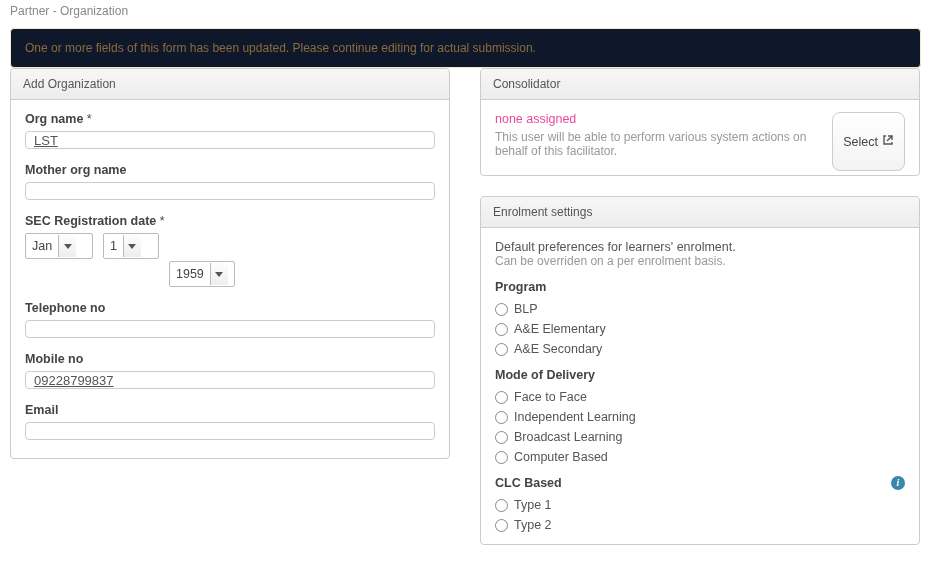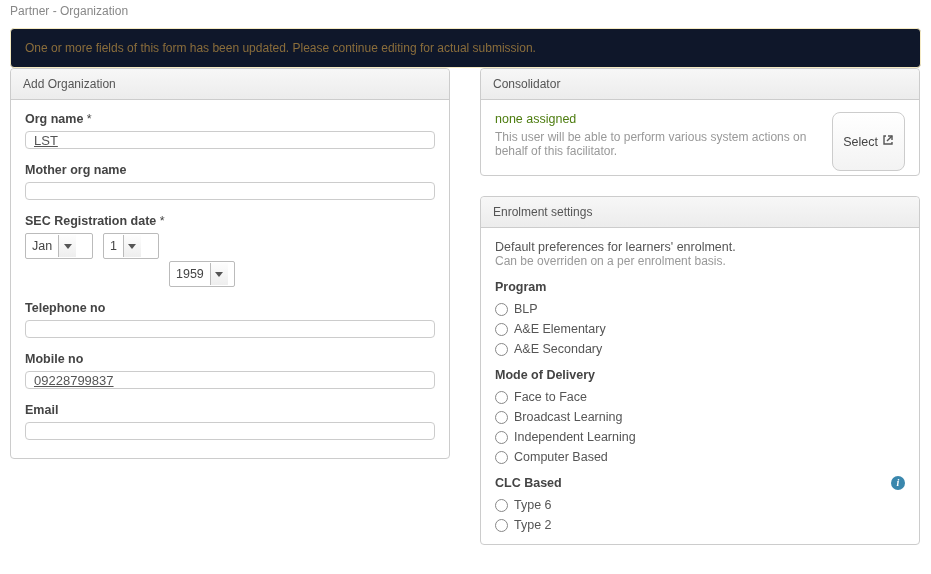--- a/index.html
+++ b/index.html
@@ -107,21 +107,21 @@
     color: #444;
     cursor: pointer;
     display: inline-flex;
     align-items: center;
     gap: 4px;
   }
   .muted {
     color: #999;
     font-size: 12px;
   }
-  .consolidator-text { font-size: 12.5px; color:#4d7c0f; margin-bottom:4px;}
+  .consolidator-text { font-size: 12.5px; color:#ec4899; margin-bottom:4px;}
   .sec-title { font-weight: bold; color:#444; font-size:12.5px; margin:12px 0 8px 0; position: relative;}
   .radio-list { margin-bottom: 8px; }
   .radio-item {
     display: flex;
     align-items: center;
     gap: 6px;
     margin-bottom: 6px;
     font-size: 12.5px;
     color: #555;
   }
@@ -262,40 +262,40 @@
           </div>
 
           <div class="sec-title">Mode of Delivery</div>
           <div class="radio-list">
             <div class="radio-item">
                 <span class="radio-circle"></span>
                 <span>Face to Face</span>
               </div>
             <div class="radio-item">
                 <span class="radio-circle"></span>
+                <span>Independent Learning</span>
+              </div>
+            <div class="radio-item">
+                <span class="radio-circle"></span>
                 <span>Broadcast Learning</span>
-              </div>
-            <div class="radio-item">
-                <span class="radio-circle"></span>
-                <span>Independent Learning</span>
               </div>
             <div class="radio-item">
                 <span class="radio-circle"></span>
                 <span>Computer Based</span>
               </div>
           </div>
 
           <div class="sec-title">
             <span>CLC Based</span>
             <span class="info-icon">i</span>
           </div>
           <div class="radio-list">
             <div class="radio-item">
                 <span class="radio-circle"></span>
-                <span>Type 6</span>
+                <span>Type 1</span>
               </div>
             <div class="radio-item">
                 <span class="radio-circle"></span>
                 <span>Type 2</span>
               </div>
           </div>
 
         </div>
       </div>
     </div>

